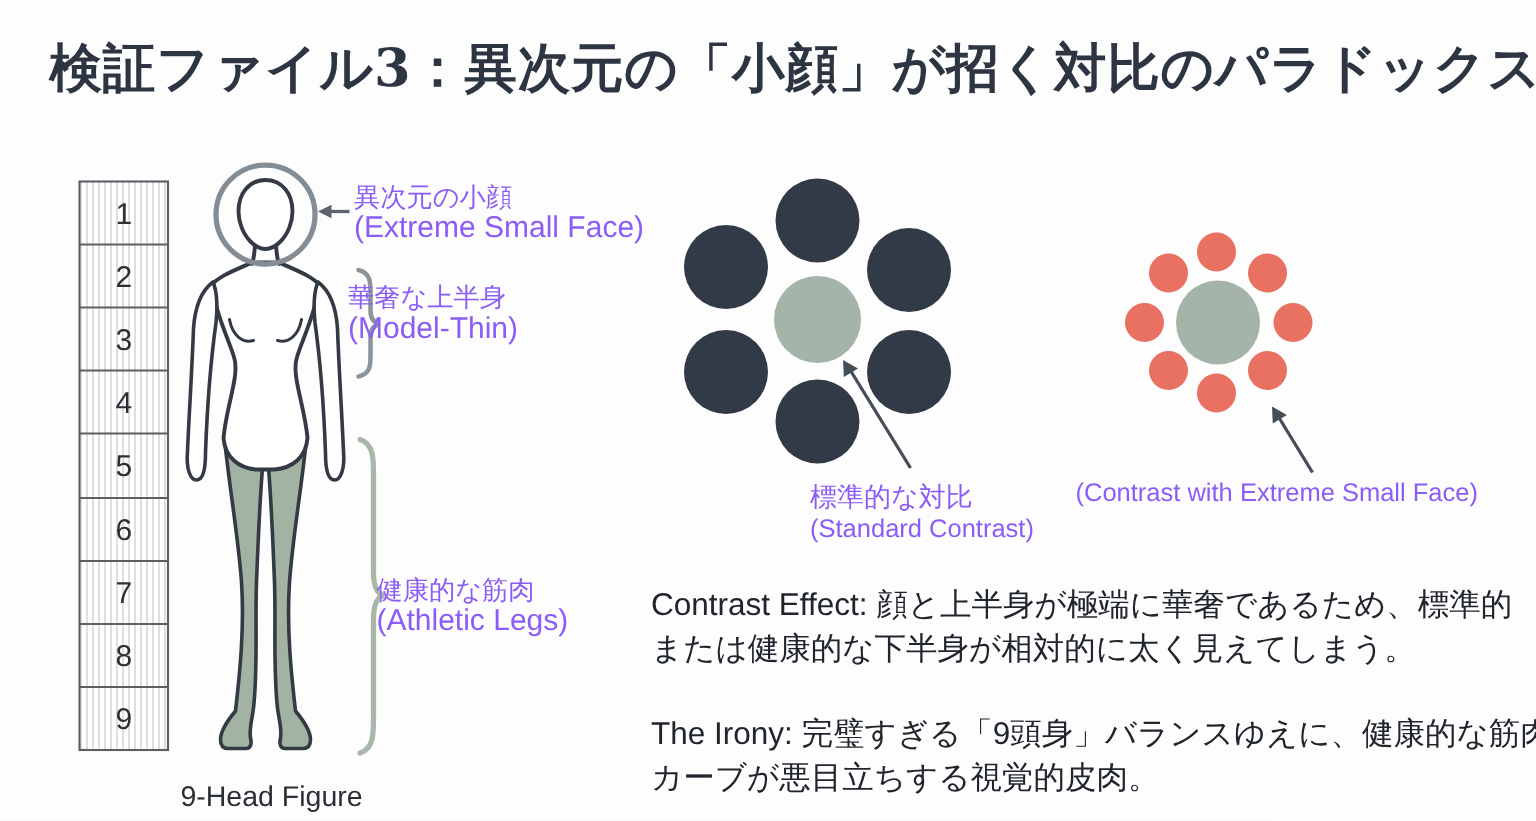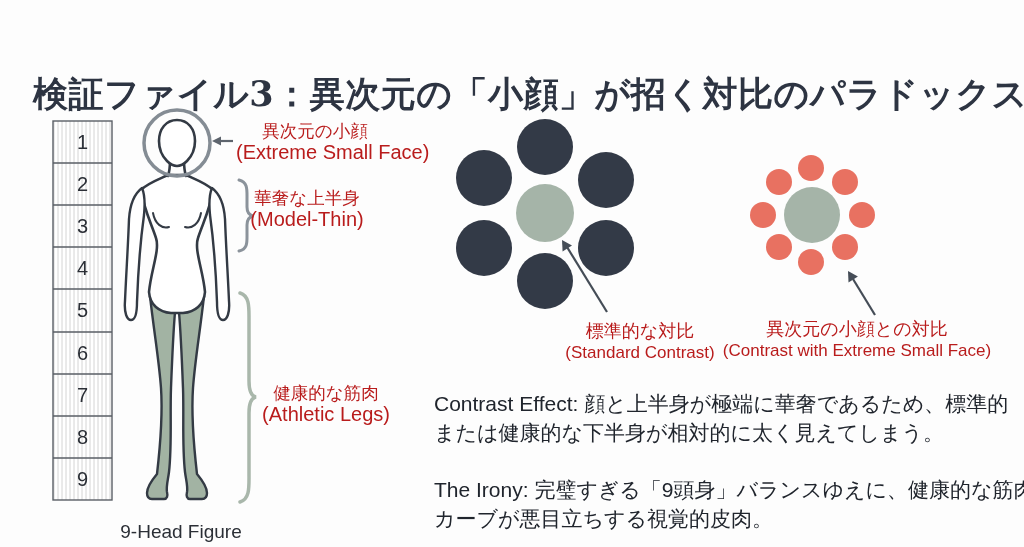--- a/index.html
+++ b/index.html
@@ -8,27 +8,27 @@
     background:#e9e9e9;
   }
   .stage{
     position:relative;width:1024px;height:547px;margin:0 auto;
     background:#fdfdfd;overflow:hidden;
   }
   .title{
     position:absolute;left:33px;top:24px;width:980px;
     font-family:"DejaVu Serif","Liberation Serif",serif;
     font-weight:700;font-size:35px;line-height:1.25;color:#2d3442;
-    white-space:nowrap;letter-spacing:0.5px;margin-top:48px;
+    white-space:nowrap;letter-spacing:0.5px;
   }
   .fig-svg{position:absolute;left:40px;top:98px;}
   .mid-svg{position:absolute;left:430px;top:100px;}
   .right-svg{position:absolute;left:710px;top:100px;}
   .lbl{
-    position:absolute;text-align:center;color:#b91c1c;
+    position:absolute;color:#8b5cf6;
   }
   .lbl .jp{font-size:17.5px;line-height:22px;font-weight:500;display:block;white-space:nowrap;}
   .lbl .en{font-size:20px;line-height:20px;font-weight:400;display:block;white-space:nowrap;}
   .cluster-lbl .jp{font-size:18px;line-height:22px;font-weight:500;display:block;white-space:nowrap;}
   .cluster-lbl .en{font-size:17px;line-height:21px;font-weight:400;display:block;white-space:nowrap;}
   .caption{
     position:absolute;left:101px;top:508px;width:160px;text-align:center;
     font-size:19px;font-weight:500;color:#2b2f36;white-space:nowrap;margin-top:13px;
   }
   .para{
@@ -150,21 +150,20 @@
       <circle cx="69" cy="147" r="13" fill="#e87161"></circle>
       <circle cx="53" cy="115" r="13" fill="#e87161"></circle>
       <circle cx="69" cy="82" r="13" fill="#e87161"></circle>
     </g>
     <g>
       <line x1="165" y1="215" x2="143" y2="179" stroke="#454d57" stroke-width="2.2"></line>
       <polygon points="138,171 147.9,176.6 138.5,182.4" fill="#454d57"></polygon>
     </g>
   </svg>
   <div class="lbl cluster-lbl" style="left:717px;top:318px;width:280px;">
-    <span class="jp">異次元の小顔との対比</span>
     <span class="en">(Contrast with Extreme Small Face)</span>
   </div>
 
   <p class="para p1">
     <span>Contrast Effect:</span><span> 顔と上半身が極端に華奢であるため、標準的</span><br>
     <span>または健康的な下半身が相対的に太く見えてしまう。</span>
   </p>
   <p class="para p2">
     <span>The Irony:</span><span> 完璧すぎる「9頭身」バランスゆえに、健康的な筋肉の</span><br>
     <span>カーブが悪目立ちする視覚的皮肉。</span>

